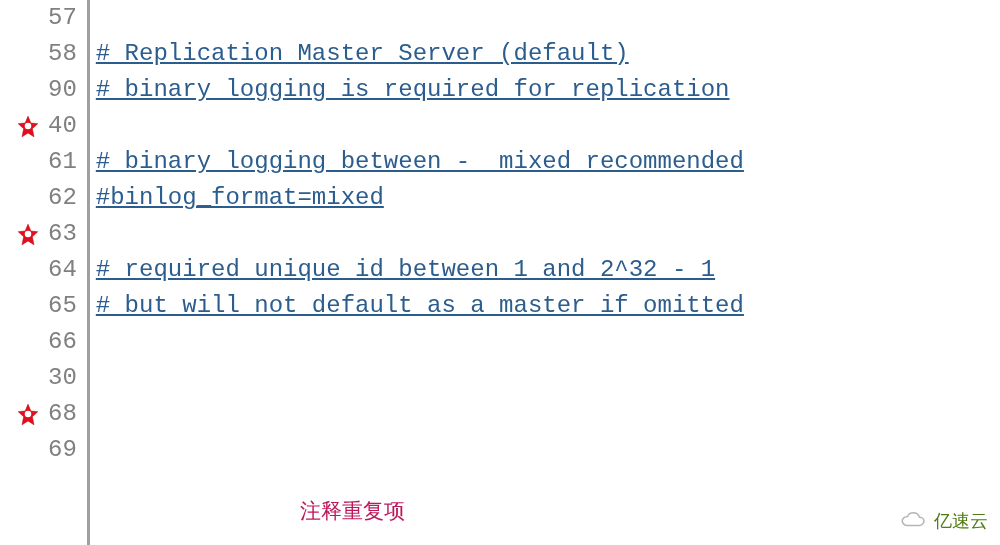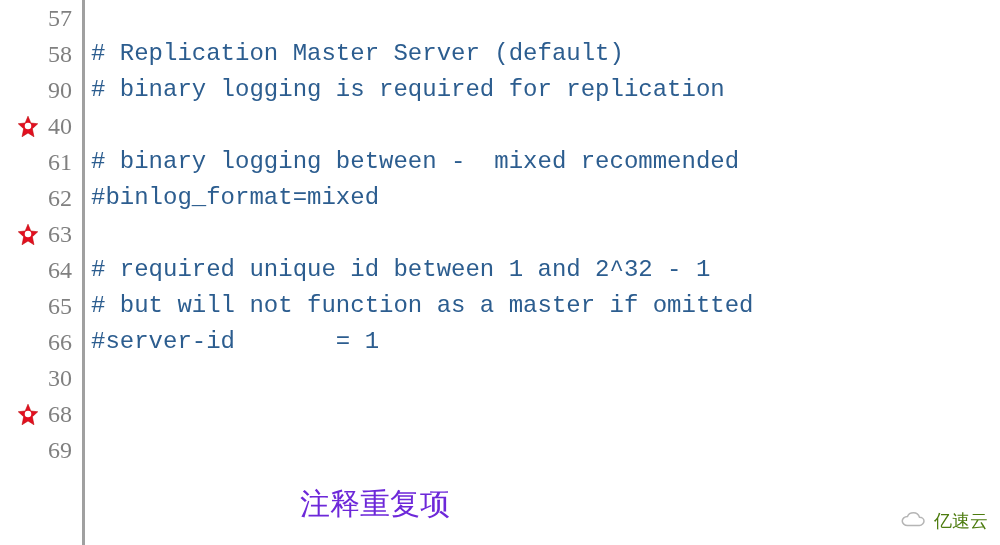--- a/index.html
+++ b/index.html
@@ -31,21 +31,20 @@
       display: flex;
       align-items: center;
       justify-content: center;
     }
     .line-numbers {
       display: flex;
       flex-direction: column;
       color: #808080;
       text-align: left;
       padding-right: 4px;
-      font-family: Liberation Serif, serif;
     }
     .line-number {
       height: 36px;
       line-height: 36px;
       font-size: 24px;
     }
     .margin-line {
       width: 3px;
       background: #a0a0a0;
       margin-left: 6px;
@@ -56,27 +55,28 @@
       flex-direction: column;
     }
     .code-line {
       height: 36px;
       line-height: 36px;
       white-space: pre;
       font-size: 24px;
     }
     .comment {
       color: #2c5d8f;
+      text-decoration: underline;
     }
     .caption {
       position: absolute;
       left: 300px;
       bottom: 20px;
-      color: #6d28d9;
-      font-size: 30px;
+      color: #be185d;
+      font-size: 21px;
       font-family: "SimSun", "Microsoft YaHei", sans-serif;
       font-weight: 500;
     }
     .watermark {
       position: absolute;
       right: 12px;
       bottom: 12px;
       color: #4d7c0f;
       font-family: "Microsoft YaHei", Arial, sans-serif;
       font-size: 18px;
@@ -137,22 +137,21 @@
 
   <div class="code-lines">
     <div class="code-line"><span class="comment"></span></div>
     <div class="code-line"><span class="comment"># Replication Master Server (default)</span></div>
     <div class="code-line"><span class="comment"># binary logging is required for replication</span></div>
     <div class="code-line"><span class="comment"></span></div>
     <div class="code-line"><span class="comment"># binary logging between -  mixed recommended</span></div>
     <div class="code-line"><span class="comment">#binlog_format=mixed</span></div>
     <div class="code-line"><span class="comment"></span></div>
     <div class="code-line"><span class="comment"># required unique id between 1 and 2^32 - 1</span></div>
-    <div class="code-line"><span class="comment"># but will not function as a master if omitted</span></div>
-    <div class="code-line"><span class="comment">#server-id       = 1</span></div>
+    <div class="code-line"><span class="comment"># but will not default as a master if omitted</span></div>
     <div class="code-line"><span class="comment"></span></div>
   </div>
 </div>
 
 <div class="caption">注释重复项</div>
 
 <div class="watermark">
   <span class="watermark-icon">
     <svg viewBox="0 0 40 24" width="30" height="18">
       <path fill="none" stroke="#b5b5b5" stroke-width="2" d="M10 18c-4 0-7-3-7-6s3-6 7-6c1-3 4-5 8-5s7 3 8 6c3 0 6 2 6 5s-3 6-6 6H10z"></path>

